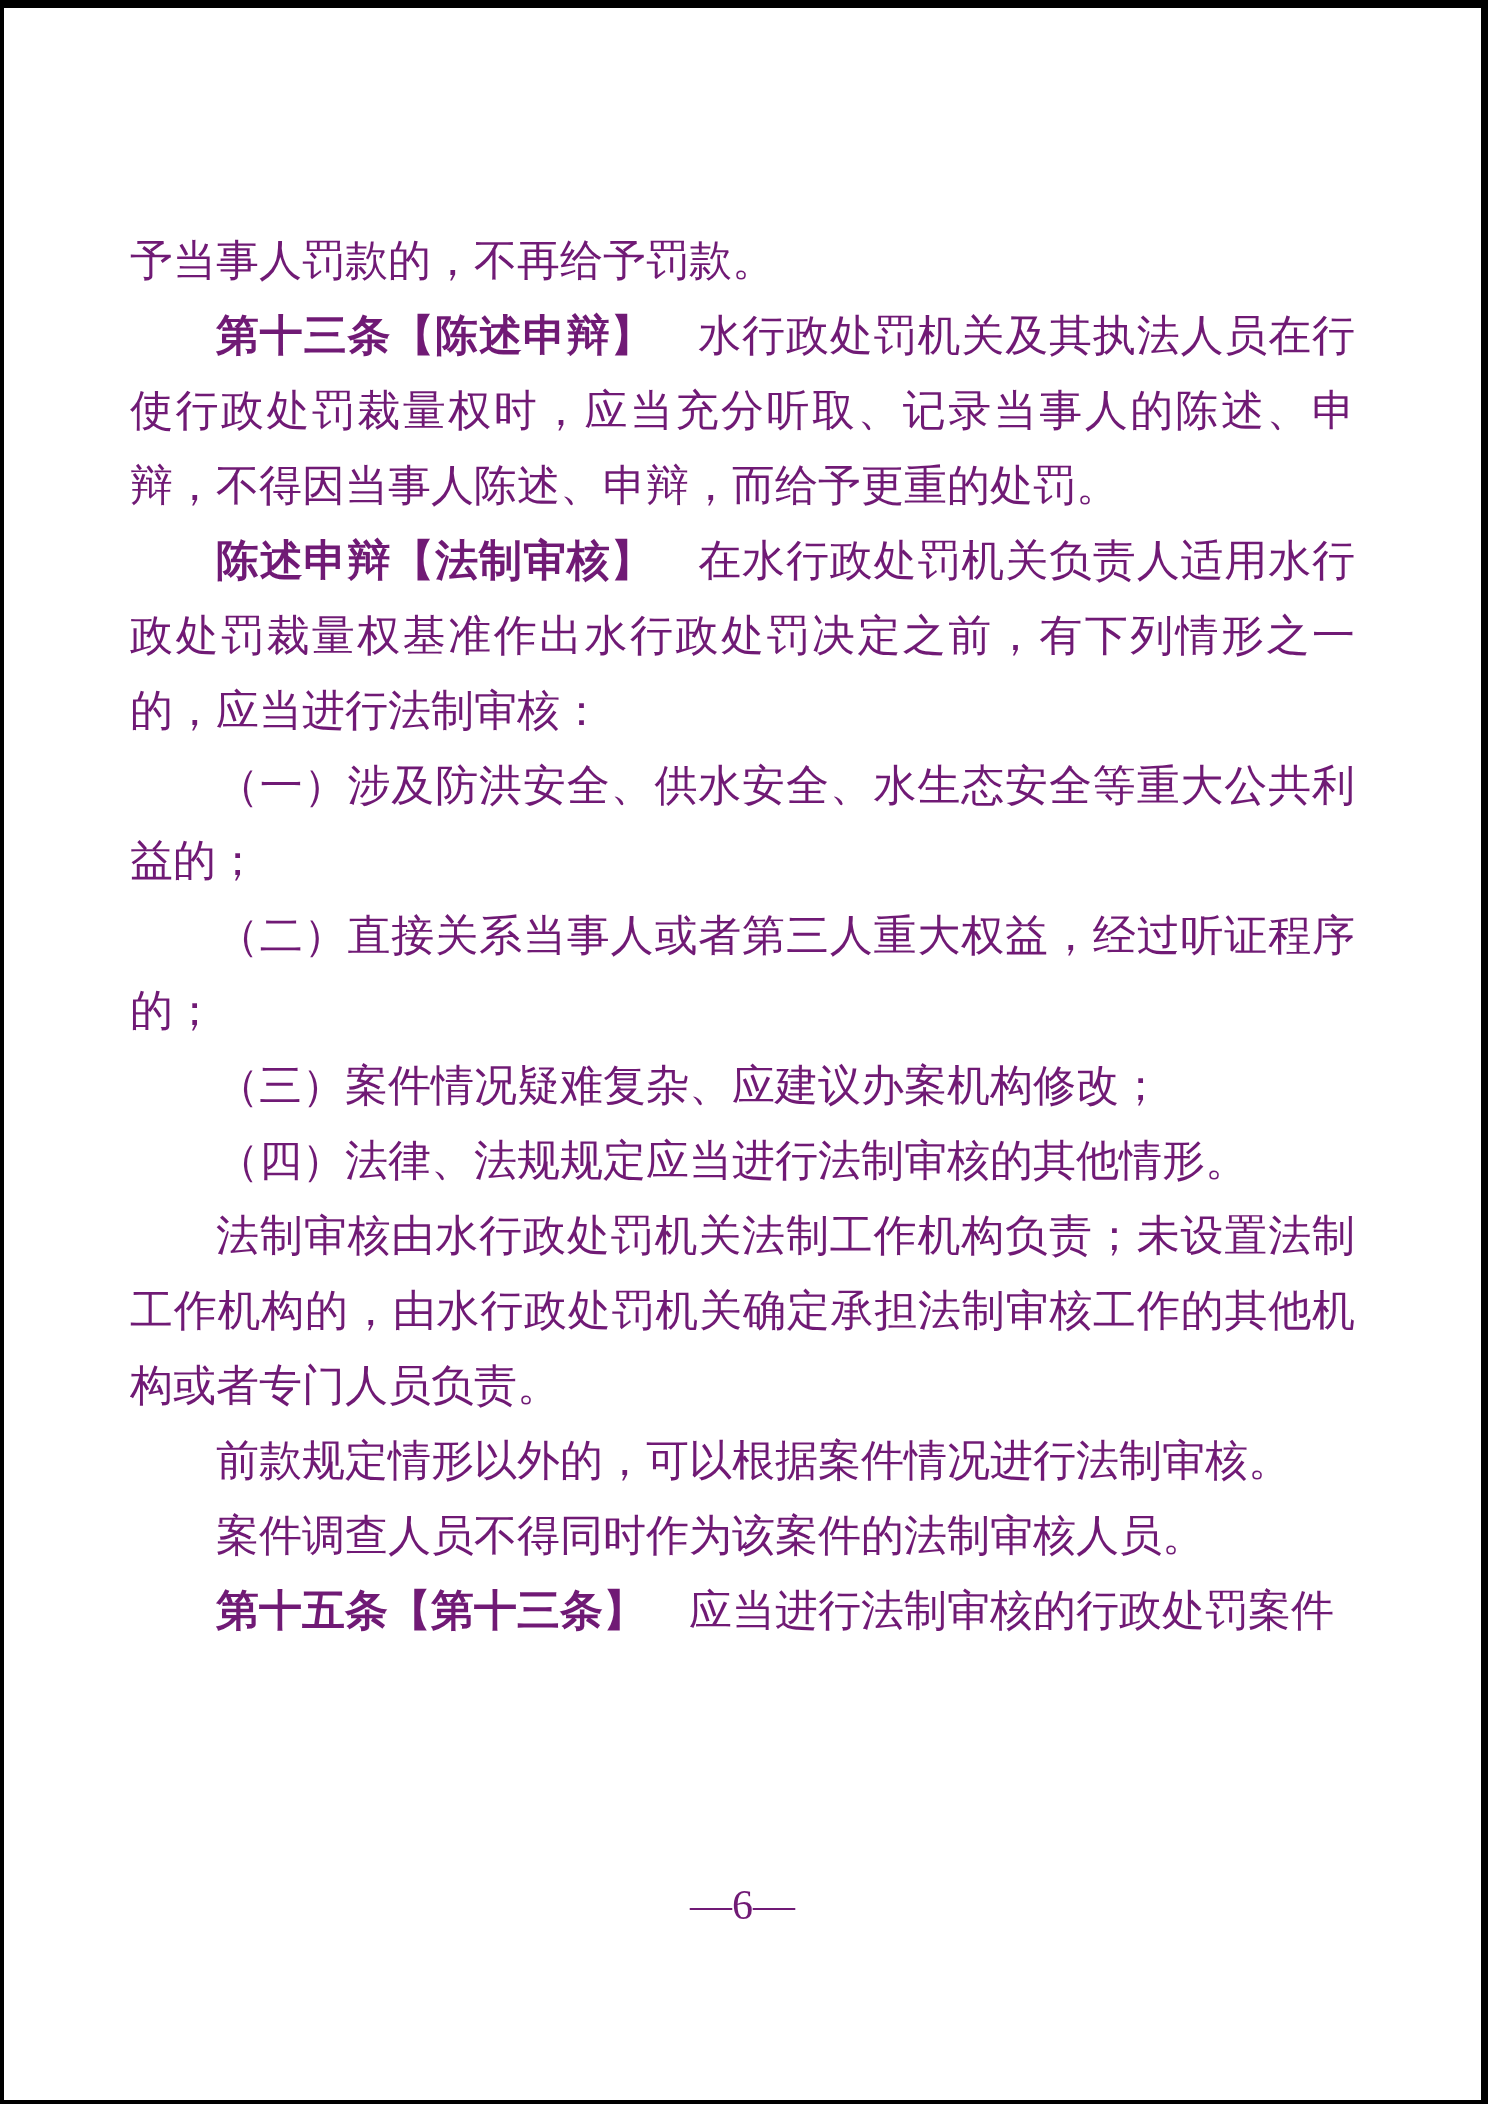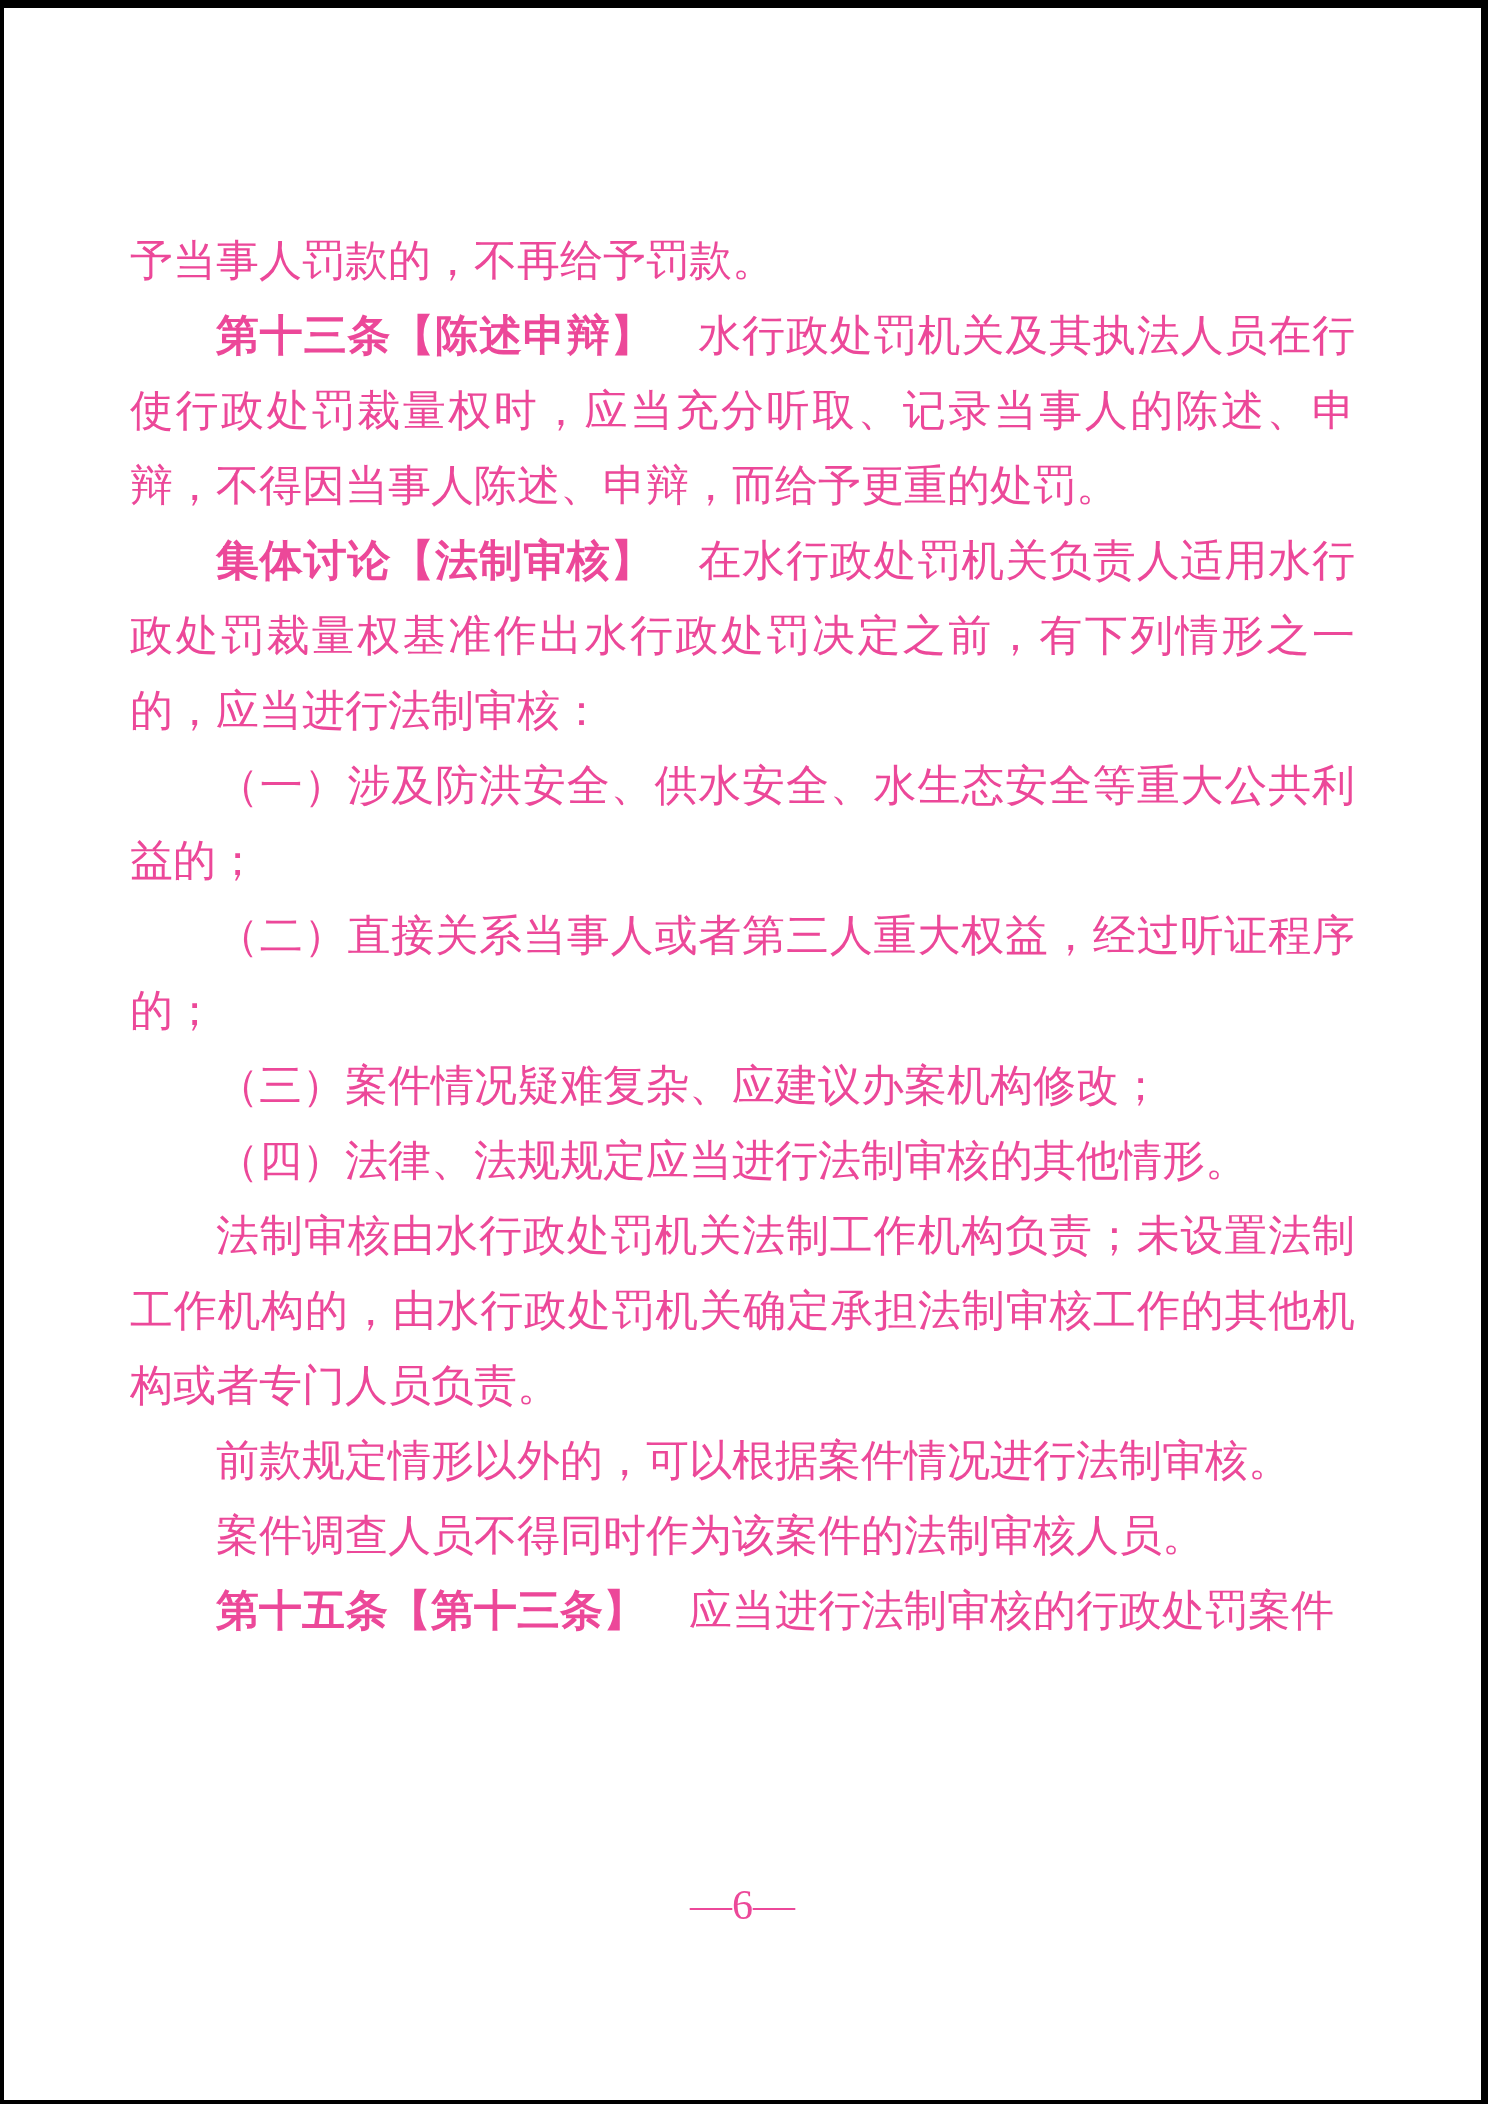--- a/index.html
+++ b/index.html
@@ -13,21 +13,21 @@
     height: 2104px;
     box-sizing: border-box;
     background: #ffffff;
     border-top: 8px solid #000000;
     border-left: 4px solid #000000;
     border-right: 7px solid #000000;
     border-bottom: 4px solid #000000;
     padding: 215px 128px 0 126px;
     overflow: hidden;
     font-family: "Liberation Serif", serif;
-    color: #ec4899;
+    color: #701a75;
   }
   .text-block {
     width: 1225px;
   }
   p.doc-para {
     margin: 0;
     padding: 0;
     font-size: 43px;
     line-height: 75px;
     text-align: justify;
@@ -55,21 +55,21 @@
 </head>
 <body>
 
 <div class="page">
   <div class="text-block">
 
     <p class="doc-para"><span class="article-heading"></span><span>予当事人罚款的，不再给予罚款。</span></p>
 
     <p class="doc-para indent"><span class="article-heading">第十三条【陈述申辩】</span><span>　水行政处罚机关及其执法人员在行使行政处罚裁量权时，应当充分听取、记录当事人的陈述、申辩，不得因当事人陈述、申辩，而给予更重的处罚。</span></p>
 
-    <p class="doc-para indent"><span class="article-heading">集体讨论【法制审核】</span><span>　在水行政处罚机关负责人适用水行政处罚裁量权基准作出水行政处罚决定之前，有下列情形之一的，应当进行法制审核：</span></p>
+    <p class="doc-para indent"><span class="article-heading">陈述申辩【法制审核】</span><span>　在水行政处罚机关负责人适用水行政处罚裁量权基准作出水行政处罚决定之前，有下列情形之一的，应当进行法制审核：</span></p>
 
     <p class="doc-para indent"><span class="article-heading"></span><span>（一）涉及防洪安全、供水安全、水生态安全等重大公共利益的；</span></p>
 
     <p class="doc-para indent"><span class="article-heading"></span><span>（二）直接关系当事人或者第三人重大权益，经过听证程序的；</span></p>
 
     <p class="doc-para indent"><span class="article-heading"></span><span>（三）案件情况疑难复杂、应建议办案机构修改；</span></p>
 
     <p class="doc-para indent"><span class="article-heading"></span><span>（四）法律、法规规定应当进行法制审核的其他情形。</span></p>
 
     <p class="doc-para indent"><span class="article-heading"></span><span>法制审核由水行政处罚机关法制工作机构负责；未设置法制工作机构的，由水行政处罚机关确定承担法制审核工作的其他机构或者专门人员负责。</span></p>

